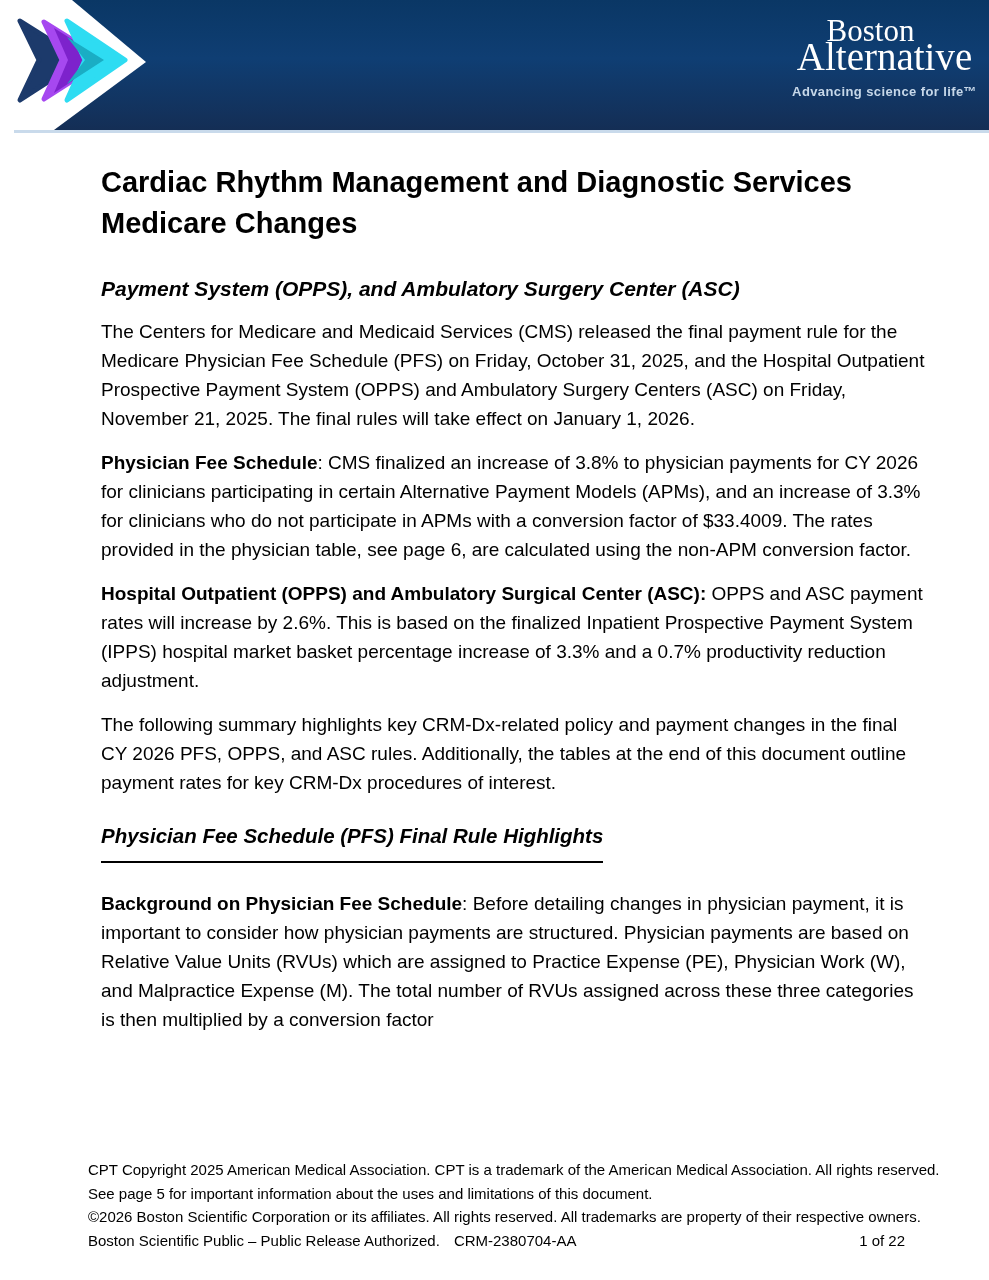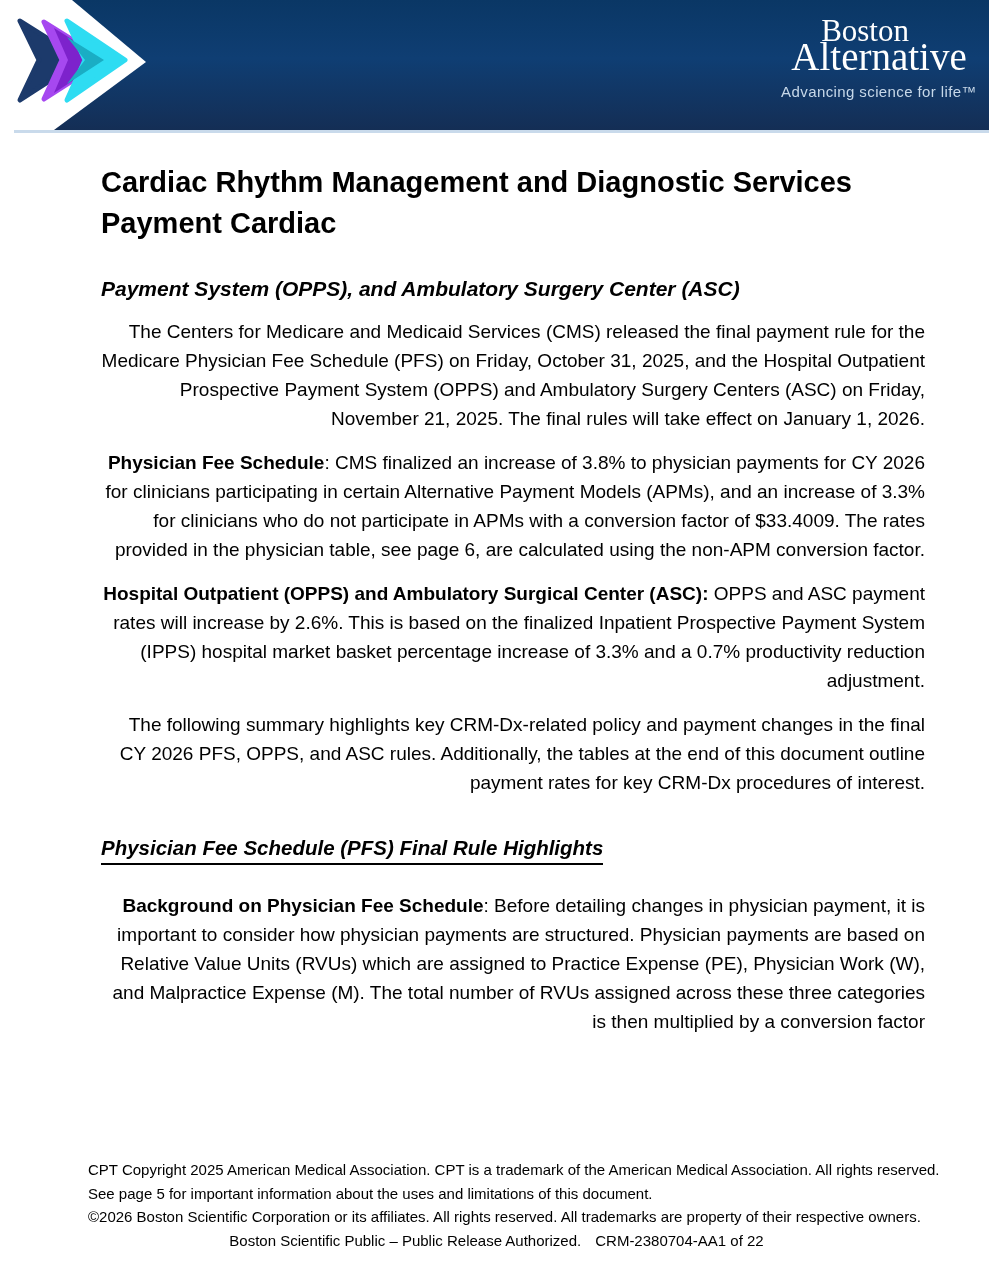--- a/index.html
+++ b/index.html
@@ -33,24 +33,25 @@
     font-family: "Liberation Serif", serif;
     font-size: 31px; line-height: 30px;
     transform: translateX(-14px);
   }
   .brand-scientific {
     font-family: "Liberation Serif", serif;
     font-size: 39px; line-height: 36px;
     margin-top: -7px;
   }
   .brand-tagline {
-    font-size: 15px; line-height: 16px;
+    font-size: 13px; line-height: 16px;
     color: #c7d8e9;
     letter-spacing: 0.4px;
     margin-top: 9px;
+    font-weight: bold;
   }
 
   
   .content {
     position: absolute; left: 101px; top: 133px;
     width: 824px;
   }
   .doc-title {
     margin-top: 29px;
     font-size: 29px; font-weight: bold;
@@ -60,41 +61,39 @@
   .doc-subtitle {
     margin-top: 30px;
     font-size: 21px; font-weight: bold; font-style: italic;
     line-height: 30px;
     white-space: nowrap;
   }
   .paras { margin-top: 13px; }
   .para {
     font-size: 19px; line-height: 29px;
     margin: 0 0 15px 0;
-    text-align: right;
   }
   .para strong { font-weight: bold; }
   .section-heading-wrap { margin: 26px 0 26px 0; }
   .section-heading {
     display: inline-block;
     font-size: 20.5px; font-weight: bold; font-style: italic;
     line-height: 26px;
     border-bottom: 2.5px solid #000;
-    padding-bottom: 2px;
-    margin-top: 12px;
+    padding-bottom: 12px;
   }
 
   
   .footer {
     position: absolute; left: 88px; top: 1158px;
     width: 817px;
     font-size: 15px; line-height: 23.5px;
   }
   .footer-line { white-space: nowrap; }
-  .footer-last { display: flex; justify-content: center; }
+  .footer-last { display: flex; justify-content: space-between; }
   .doc-id { margin-left: 14px; }
 </style>
 </head>
 <body>
 
 <div class="banner">
   <svg class="chevron-logo" viewBox="0 0 200 130" width="200" height="130" aria-hidden="true">
     <polygon points="0,0 58,0 132,62 40,130 0,130" fill="#ffffff"></polygon>
     <path d="M 6 21 L 68 60 L 6 100 L 25 60 Z" stroke-linejoin="round" stroke-width="5" stroke="#1c3a6b" fill="#1c3a6b"></path>
     <path d="M 30 22 L 91 60 L 30 99 L 48 60 Z" stroke-linejoin="round" stroke-width="5" stroke="#a648f0" fill="#a648f0"></path>
@@ -107,21 +106,21 @@
     <div class="brand-boston">Boston</div>
     <div class="brand-scientific">Alternative</div>
     <div class="brand-tagline">Advancing science for life™</div>
   </div>
 </div>
 
 <div class="content">
 
   <div class="doc-title">
     <div>Cardiac Rhythm Management and Diagnostic Services</div>
-    <div>Payment Cardiac</div>
+    <div>Medicare Changes</div>
   </div>
 
   <div class="doc-subtitle">
     <div>Payment System (OPPS), and Ambulatory Surgery Center (ASC)</div>
   </div>
 
   <div class="paras">
     <p class="para"><strong></strong><span>The Centers for Medicare and Medicaid Services (CMS) released the final payment rule for the Medicare Physician Fee Schedule (PFS) on Friday, October 31, 2025, and the Hospital Outpatient Prospective Payment System (OPPS) and Ambulatory Surgery Centers (ASC) on Friday, November 21, 2025. The final rules will take effect on January 1, 2026.</span></p>
 
     <p class="para"><strong>Physician Fee Schedule</strong><span>: CMS finalized an increase of 3.8% to physician payments for CY 2026 for clinicians participating in certain Alternative Payment Models (APMs), and an increase of 3.3% for clinicians who do not participate in APMs with a conversion factor of $33.4009. The rates provided in the physician table, see page 6, are calculated using the non-APM conversion factor.</span></p>

